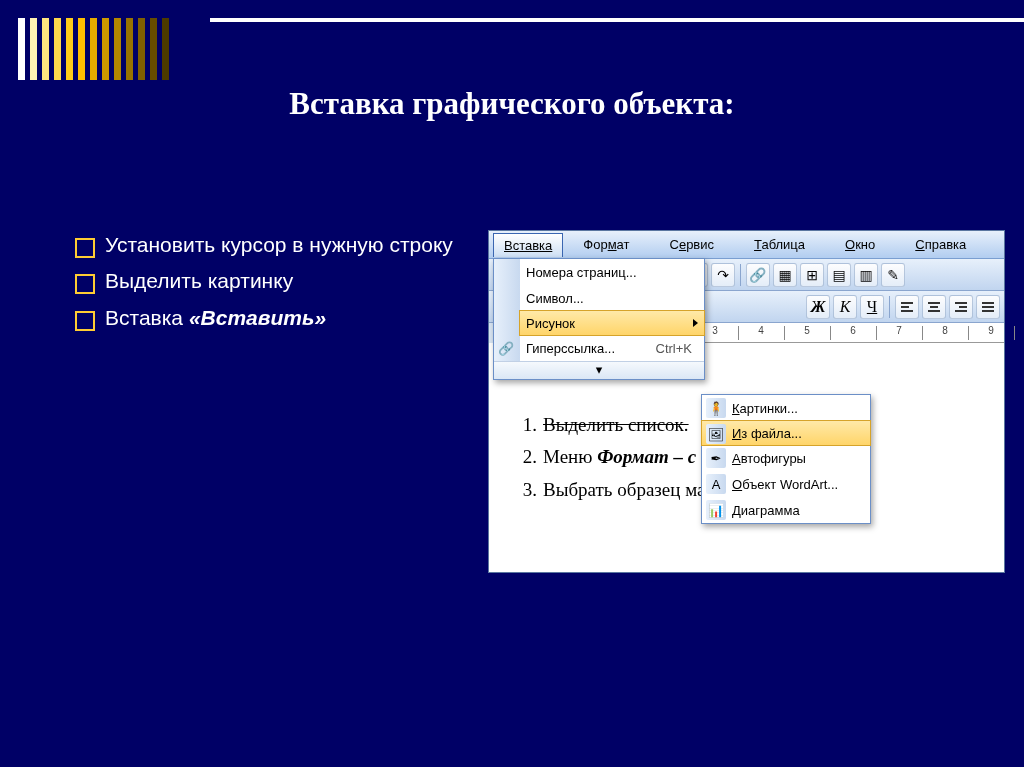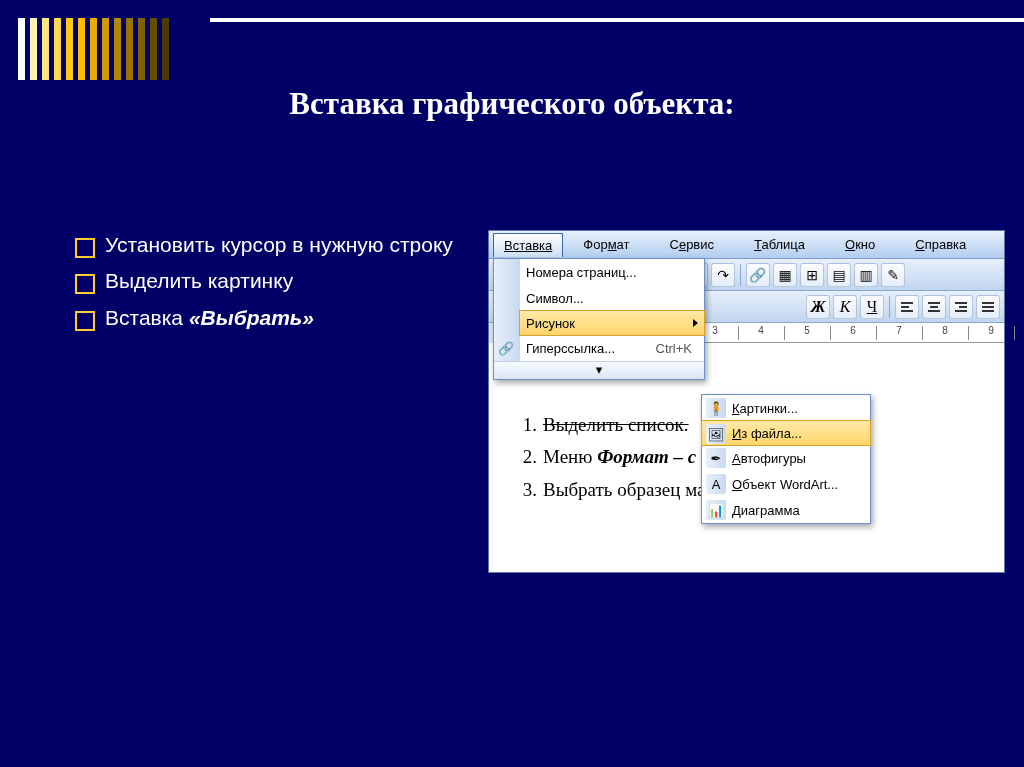--- a/index.html
+++ b/index.html
@@ -183,21 +183,21 @@
   </div>
 
 <div class="title">
   <div>Вставка графического объекта:</div>
 </div>
 
 <ul class="bullets">
   <li><span>Установить курсор в нужную строку</span></li>
   <li><span>Выделить картинку</span></li>
   <li>
-    <span>Вставка </span><i><b><span>«Выбрать»</span></b></i>
+    <span>Вставка </span><i><b><span>«Вставить»</span></b></i>
   </li>
 </ul>
 
 <div class="word">
   <div class="menubar">
     <span class="active"><u>Вставка</u></span>
     <span><span>Фор<u>м</u>ат</span></span>
     <span><span>С<u>е</u>рвис</span></span>
     <span><span><u>Т</u>аблица</span></span>
     <span><span><u>О</u>кно</span></span>

